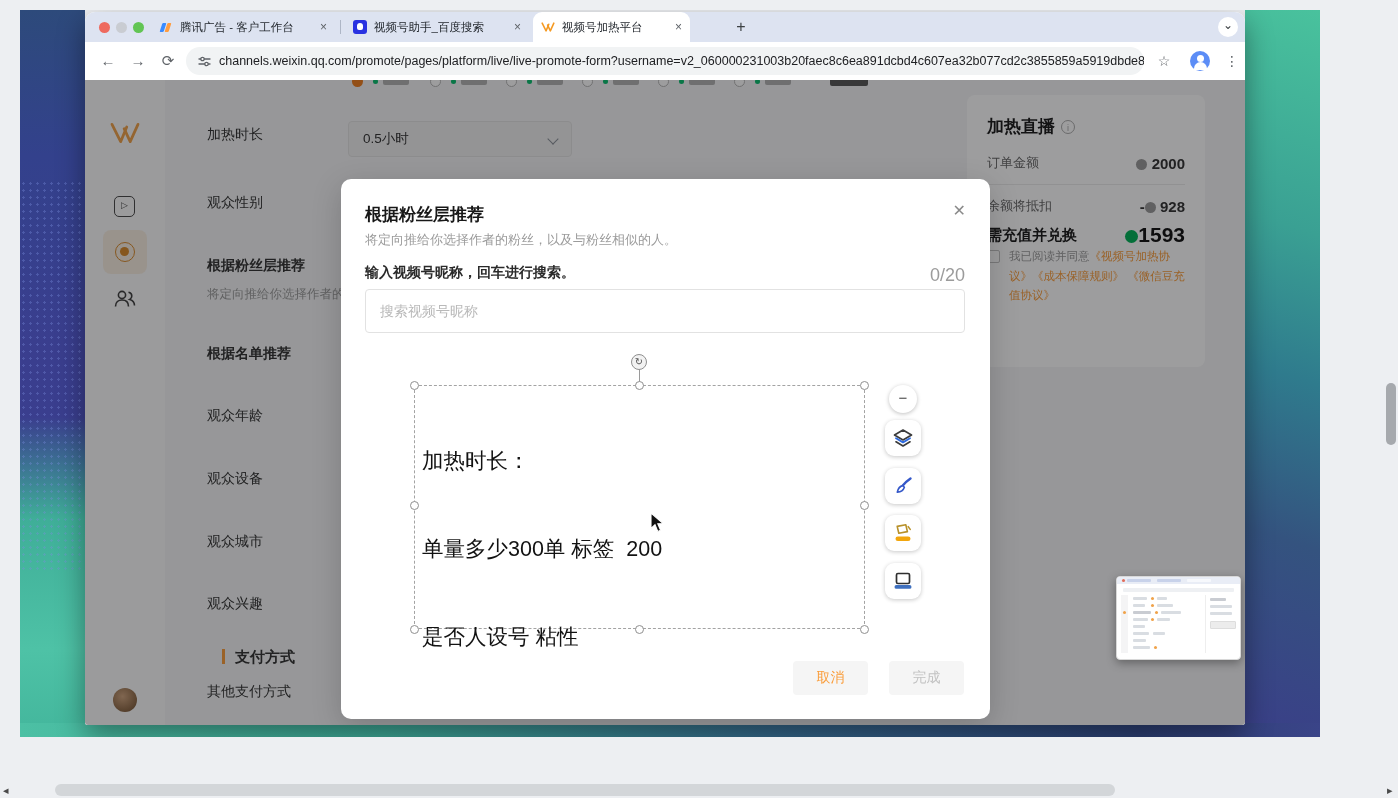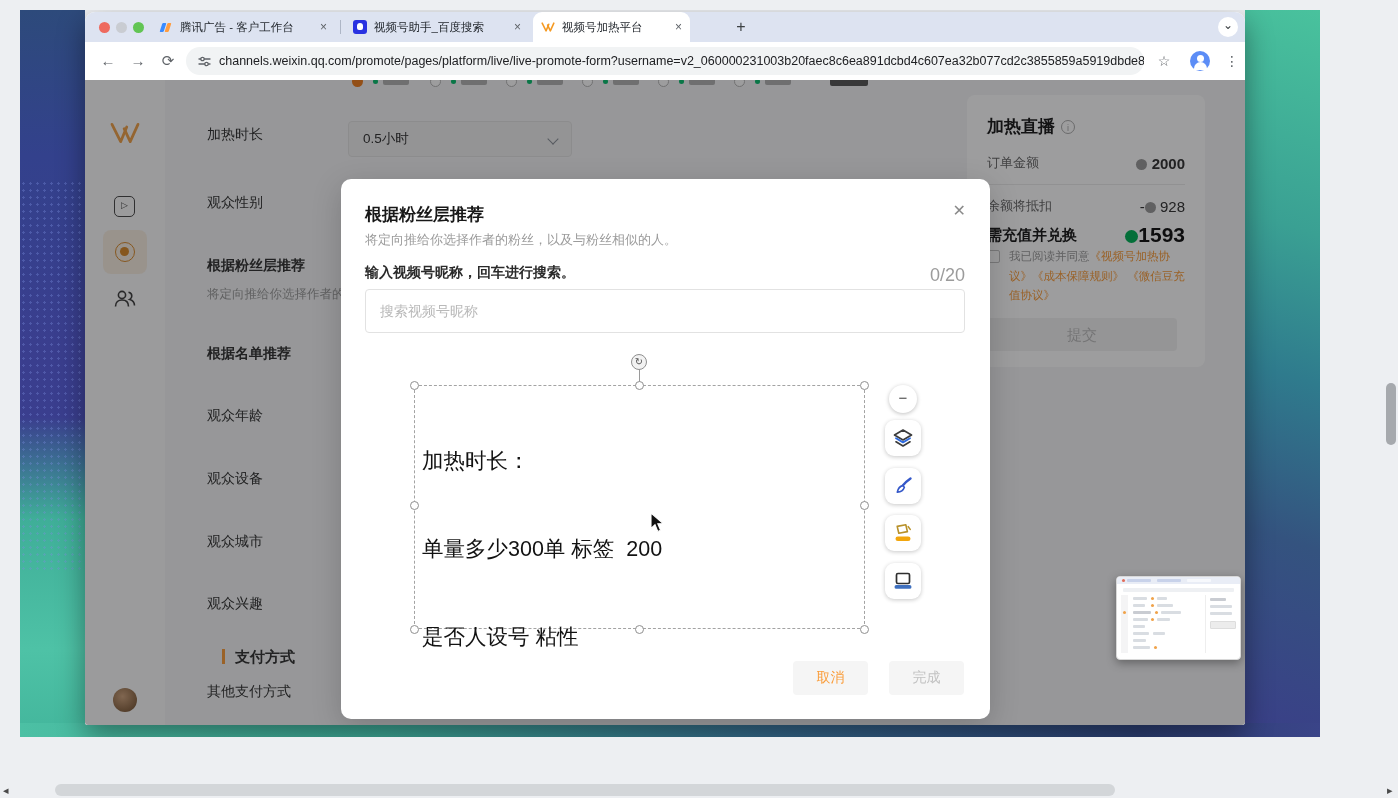--- a/index.html
+++ b/index.html
@@ -204,31 +204,30 @@
             <span style="font-size:17px;font-weight:bold;color:#1a1a1a;">加热直播</span>
             <span style="width:14px;height:14px;border:1px solid #ababab;border-radius:50%;font-size:9px;color:#ababab;text-align:center;line-height:14px;box-sizing:border-box;">i</span>
           </div>
           <div class="row" style="margin-bottom:12px;">
             <span style="font-size:13px;color:#666;">订单金额</span>
             <span style="font-size:15px;color:#333;font-weight:600;"><span class="coin" style="background:#9a9a9a;"></span> <span>2000</span></span>
           </div>
           <div style="height:1px;background:#ececec;margin-bottom:12px;"></div>
           <div class="row" style="margin-bottom:8px;">
             <span style="font-size:13px;color:#666;">余额将抵扣</span>
-            <span style="font-size:15px;color:#333;font-weight:400;"><span>-</span><span class="coin" style="background:#9a9a9a;"></span> <span>928</span></span>
+            <span style="font-size:15px;color:#333;font-weight:700;"><span>-</span><span class="coin" style="background:#9a9a9a;"></span> <span>928</span></span>
           </div>
           <div class="row" style="">
             <span style="font-size:15px;color:#1a1a1a;font-weight:bold;">需充值并兑换</span>
             <span style="font-size:21px;color:#111;font-weight:bold;"><span class="coin" style="background:#00b357;width:13px;height:13px;"></span><span>1593</span></span>
           </div>
           <div style="position:relative;padding-left:22px;width:180px;font-size:11.5px;line-height:1.7;color:#9a9a9a;">
             <span style="position:absolute;left:0;top:3px;width:13px;height:13px;border:1px solid #c4c4c4;border-radius:2px;background:#fff;box-sizing:border-box;"></span>
             <span>我已阅读并同意</span><span style="color:#fa9d3b;">《视频号加热协议》</span><span style="color:#fa9d3b;">《成本保障规则》</span> <span style="color:#fa9d3b;">《微信豆充值协议》</span>
           </div>
-          <div style="margin-top:12px;width:190px;height:33px;background:#f2f2f2;border-radius:4px;text-align:center;line-height:33px;font-size:15px;color:#bdbdbd;">提交</div>
         </div>
 
         <div class="backdrop"></div>
 
         <div class="modal">
           <div style="position:absolute;left:24px;top:24px;font-size:17px;font-weight:bold;color:#181818;">根据粉丝层推荐</div>
           <div style="position:absolute;right:24px;top:22px;font-size:16px;color:#8a8a8a;">✕</div>
           <div style="position:absolute;left:24px;top:52px;font-size:13px;color:#9b9b9b;">将定向推给你选择作者的粉丝，以及与粉丝相似的人。</div>
           <div style="position:absolute;left:24px;top:85px;font-size:14px;font-weight:600;color:#2a2a2a;">输入视频号昵称，回车进行搜索。</div>
           <div style="position:absolute;right:25px;top:86px;font-size:18px;color:#9b9b9b;">0/20</div>

